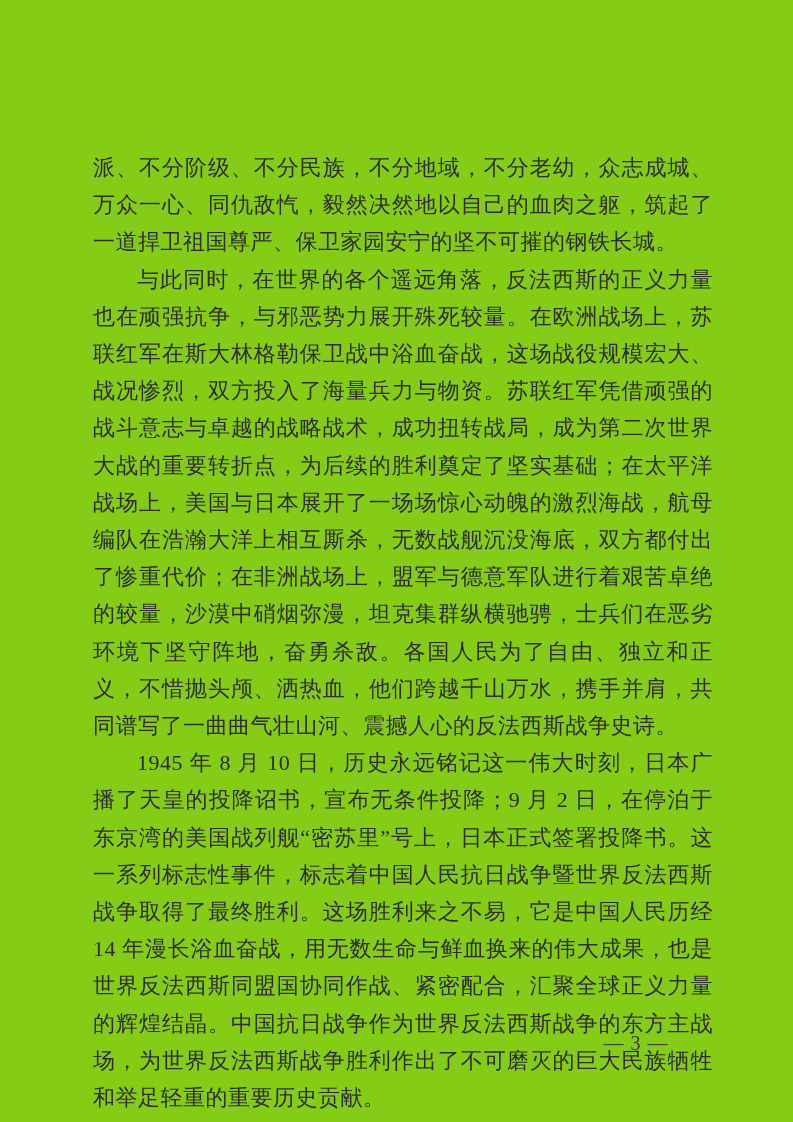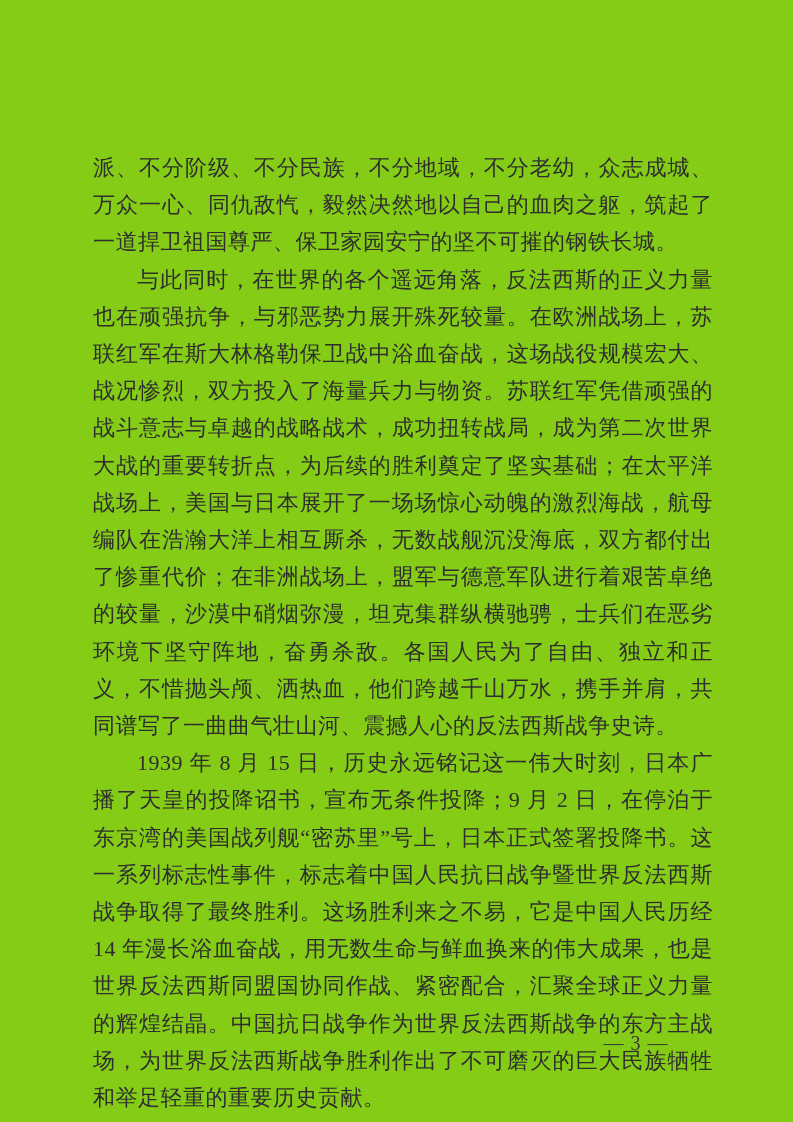--- a/index.html
+++ b/index.html
@@ -51,16 +51,16 @@
     letter-spacing: 1px;
   }
 </style>
 </head>
 <body>
 
 <div class="page">
   <div class="body-text">
     <p class="para continuation">派、不分阶级、不分民族，不分地域，不分老幼，众志成城、万众一心、同仇敌忾，毅然决然地以自己的血肉之躯，筑起了一道捍卫祖国尊严、保卫家园安宁的坚不可摧的钢铁长城。</p>
     <p class="para">与此同时，在世界的各个遥远角落，反法西斯的正义力量也在顽强抗争，与邪恶势力展开殊死较量。在欧洲战场上，苏联红军在斯大林格勒保卫战中浴血奋战，这场战役规模宏大、战况惨烈，双方投入了海量兵力与物资。苏联红军凭借顽强的战斗意志与卓越的战略战术，成功扭转战局，成为第二次世界大战的重要转折点，为后续的胜利奠定了坚实基础；在太平洋战场上，美国与日本展开了一场场惊心动魄的激烈海战，航母编队在浩瀚大洋上相互厮杀，无数战舰沉没海底，双方都付出了惨重代价；在非洲战场上，盟军与德意军队进行着艰苦卓绝的较量，沙漠中硝烟弥漫，坦克集群纵横驰骋，士兵们在恶劣环境下坚守阵地，奋勇杀敌。各国人民为了自由、独立和正义，不惜抛头颅、洒热血，他们跨越千山万水，携手并肩，共同谱写了一曲曲气壮山河、震撼人心的反法西斯战争史诗。</p>
-    <p class="para">1939 年 8 月 15 日，历史永远铭记这一伟大时刻，日本广播了天皇的投降诏书，宣布无条件投降；9 月 2 日，在停泊于东京湾的美国战列舰“密苏里”号上，日本正式签署投降书。这一系列标志性事件，标志着中国人民抗日战争暨世界反法西斯战争取得了最终胜利。这场胜利来之不易，它是中国人民历经 14 年漫长浴血奋战，用无数生命与鲜血换来的伟大成果，也是世界反法西斯同盟国协同作战、紧密配合，汇聚全球正义力量的辉煌结晶。中国抗日战争作为世界反法西斯战争的东方主战场，为世界反法西斯战争胜利作出了不可磨灭的巨大民族牺牲和举足轻重的重要历史贡献。</p>
+    <p class="para">1945 年 8 月 10 日，历史永远铭记这一伟大时刻，日本广播了天皇的投降诏书，宣布无条件投降；9 月 2 日，在停泊于东京湾的美国战列舰“密苏里”号上，日本正式签署投降书。这一系列标志性事件，标志着中国人民抗日战争暨世界反法西斯战争取得了最终胜利。这场胜利来之不易，它是中国人民历经 14 年漫长浴血奋战，用无数生命与鲜血换来的伟大成果，也是世界反法西斯同盟国协同作战、紧密配合，汇聚全球正义力量的辉煌结晶。中国抗日战争作为世界反法西斯战争的东方主战场，为世界反法西斯战争胜利作出了不可磨灭的巨大民族牺牲和举足轻重的重要历史贡献。</p>
   </div>
   <div class="page-number">— 3 —</div>
 </div>
 
 </body></html>

